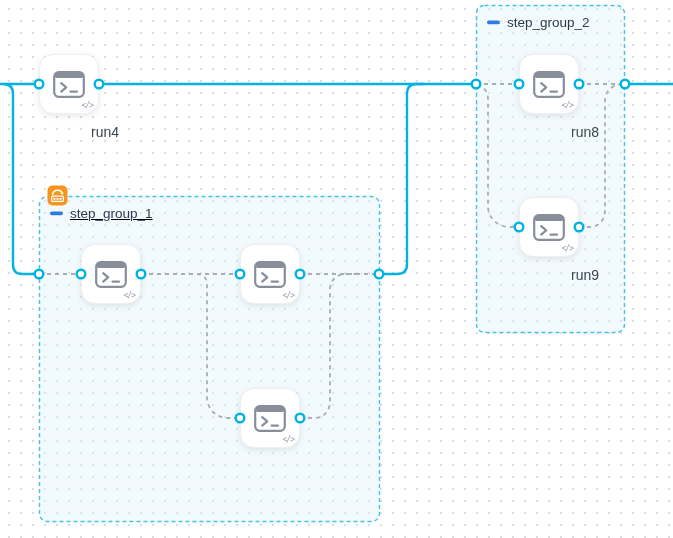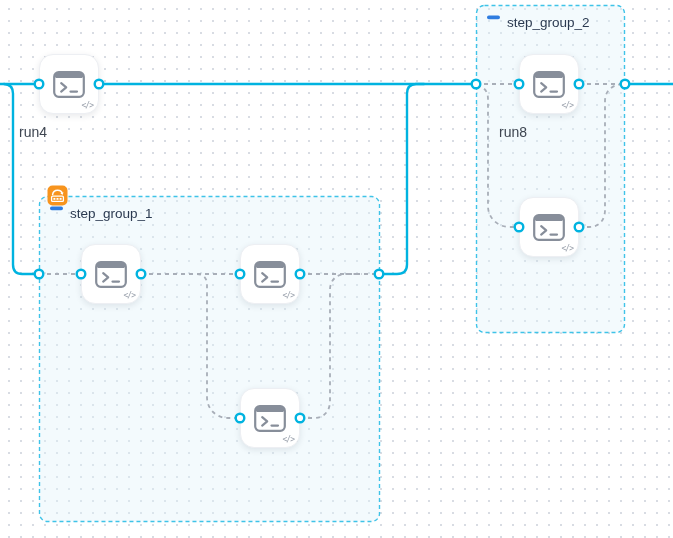--- a/index.html
+++ b/index.html
@@ -22,25 +22,25 @@
     border:1px solid #edeff3;border-radius:14px;box-sizing:border-box;
     box-shadow:0 2px 6px rgba(25,39,62,0.10);
     display:flex;align-items:center;justify-content:center;
   }
   .code-badge{
     position:absolute;right:5px;bottom:3px;
     font-family:"DejaVu Sans Mono", monospace;
     font-size:8px;color:#9aa1ac;line-height:1;letter-spacing:-1px;
   }
   .node-label{
-    position:absolute;top:70px;left:-20px;width:100px;text-align:left;
+    position:absolute;top:70px;left:-20px;width:100px;text-align:right;
     font-size:14px;color:#3f4651;
   }
   .group-head{
-    position:absolute;display:flex;align-items:flex-start;gap:7px;height:15px;
+    position:absolute;display:flex;align-items:center;gap:7px;height:15px;
   }
   .group-head .g-label{
     font-size:13.5px;font-weight:500;color:#2a3950;white-space:nowrap;
   }
   .badge{position:absolute;width:21px;height:21px;}
 </style>
 </head>
 <body>
 
 <div class="canvas">
@@ -76,21 +76,21 @@
       <rect x="0.5" y="0.5" width="20" height="20" rx="5" fill="#f7941e"></rect>
       <path d="M5.6,9.6 C6,6.9 8,5.2 10.6,5.2 C13,5.2 14.9,6.7 15.4,8.8" stroke="#ffffff" stroke-width="1.5" fill="none" stroke-linecap="round"></path>
       <path d="M16.6,7.2 L15.4,9.5 L13.2,8.3 Z" fill="#ffffff"></path>
       <rect x="4.6" y="11.2" width="11.8" height="5.2" rx="1" fill="none" stroke="#ffffff" stroke-width="1.3"></rect>
       <rect x="6.4" y="12.9" width="2" height="1.9" fill="#ffffff"></rect>
       <rect x="9.5" y="12.9" width="2" height="1.9" fill="#ffffff"></rect>
       <rect x="12.6" y="12.9" width="2" height="1.9" fill="#ffffff"></rect>
     </svg>
   </div>
 
-  <div class="group-head" style="left:50px;top:206px;">
+  <div class="group-head" style="left:50px;top:206px;text-decoration:underline;">
     <svg width="13" height="5" viewBox="0 0 13 5">
       <rect x="0" y="0.6" width="13" height="3.6" rx="1.8" fill="#2e7ce0"></rect>
     </svg>
     <span class="g-label">step_group_1</span>
   </div>
 
   <div class="group-head" style="left:487px;top:15px;">
     <svg width="13" height="5" viewBox="0 0 13 5">
       <rect x="0" y="0.6" width="13" height="3.6" rx="1.8" fill="#2e7ce0"></rect>
     </svg>
@@ -162,20 +162,21 @@
   <div class="node" style="left:519px;top:197px;">
     <div class="card">
       <svg width="32" height="27" viewBox="0 0 32 27">
         <rect x="1.2" y="1.2" width="29.6" height="24.6" rx="4.5" fill="none" stroke="#878e9a" stroke-width="2.2"></rect>
         <rect x="1.7" y="1.7" width="28.6" height="5.4" rx="2.6" fill="#878e9a"></rect>
         <path d="M8.2 12.2 l5 4.2 l-5 4.2" fill="none" stroke="#878e9a" stroke-width="2.2" stroke-linecap="round" stroke-linejoin="round"></path>
         <path d="M17.5 20.6 h6.5" stroke="#878e9a" stroke-width="2.2" stroke-linecap="round"></path>
       </svg>
       <span class="code-badge">&lt;/&gt;</span>
     </div>
+    <div class="node-label">run9</div>
   </div>
 
   <svg class="layer" style="pointer-events:none;">
     <g fill="#ffffff" stroke="#00b3e0" stroke-width="2.4">
       <circle cx="39" cy="84" r="4.3"></circle>
       <circle cx="99" cy="84" r="4.3"></circle>
       <circle cx="476" cy="84" r="4.3"></circle>
       <circle cx="519" cy="84" r="4.3"></circle>
       <circle cx="579" cy="84" r="4.3"></circle>
       <circle cx="625" cy="84" r="4.3"></circle>

